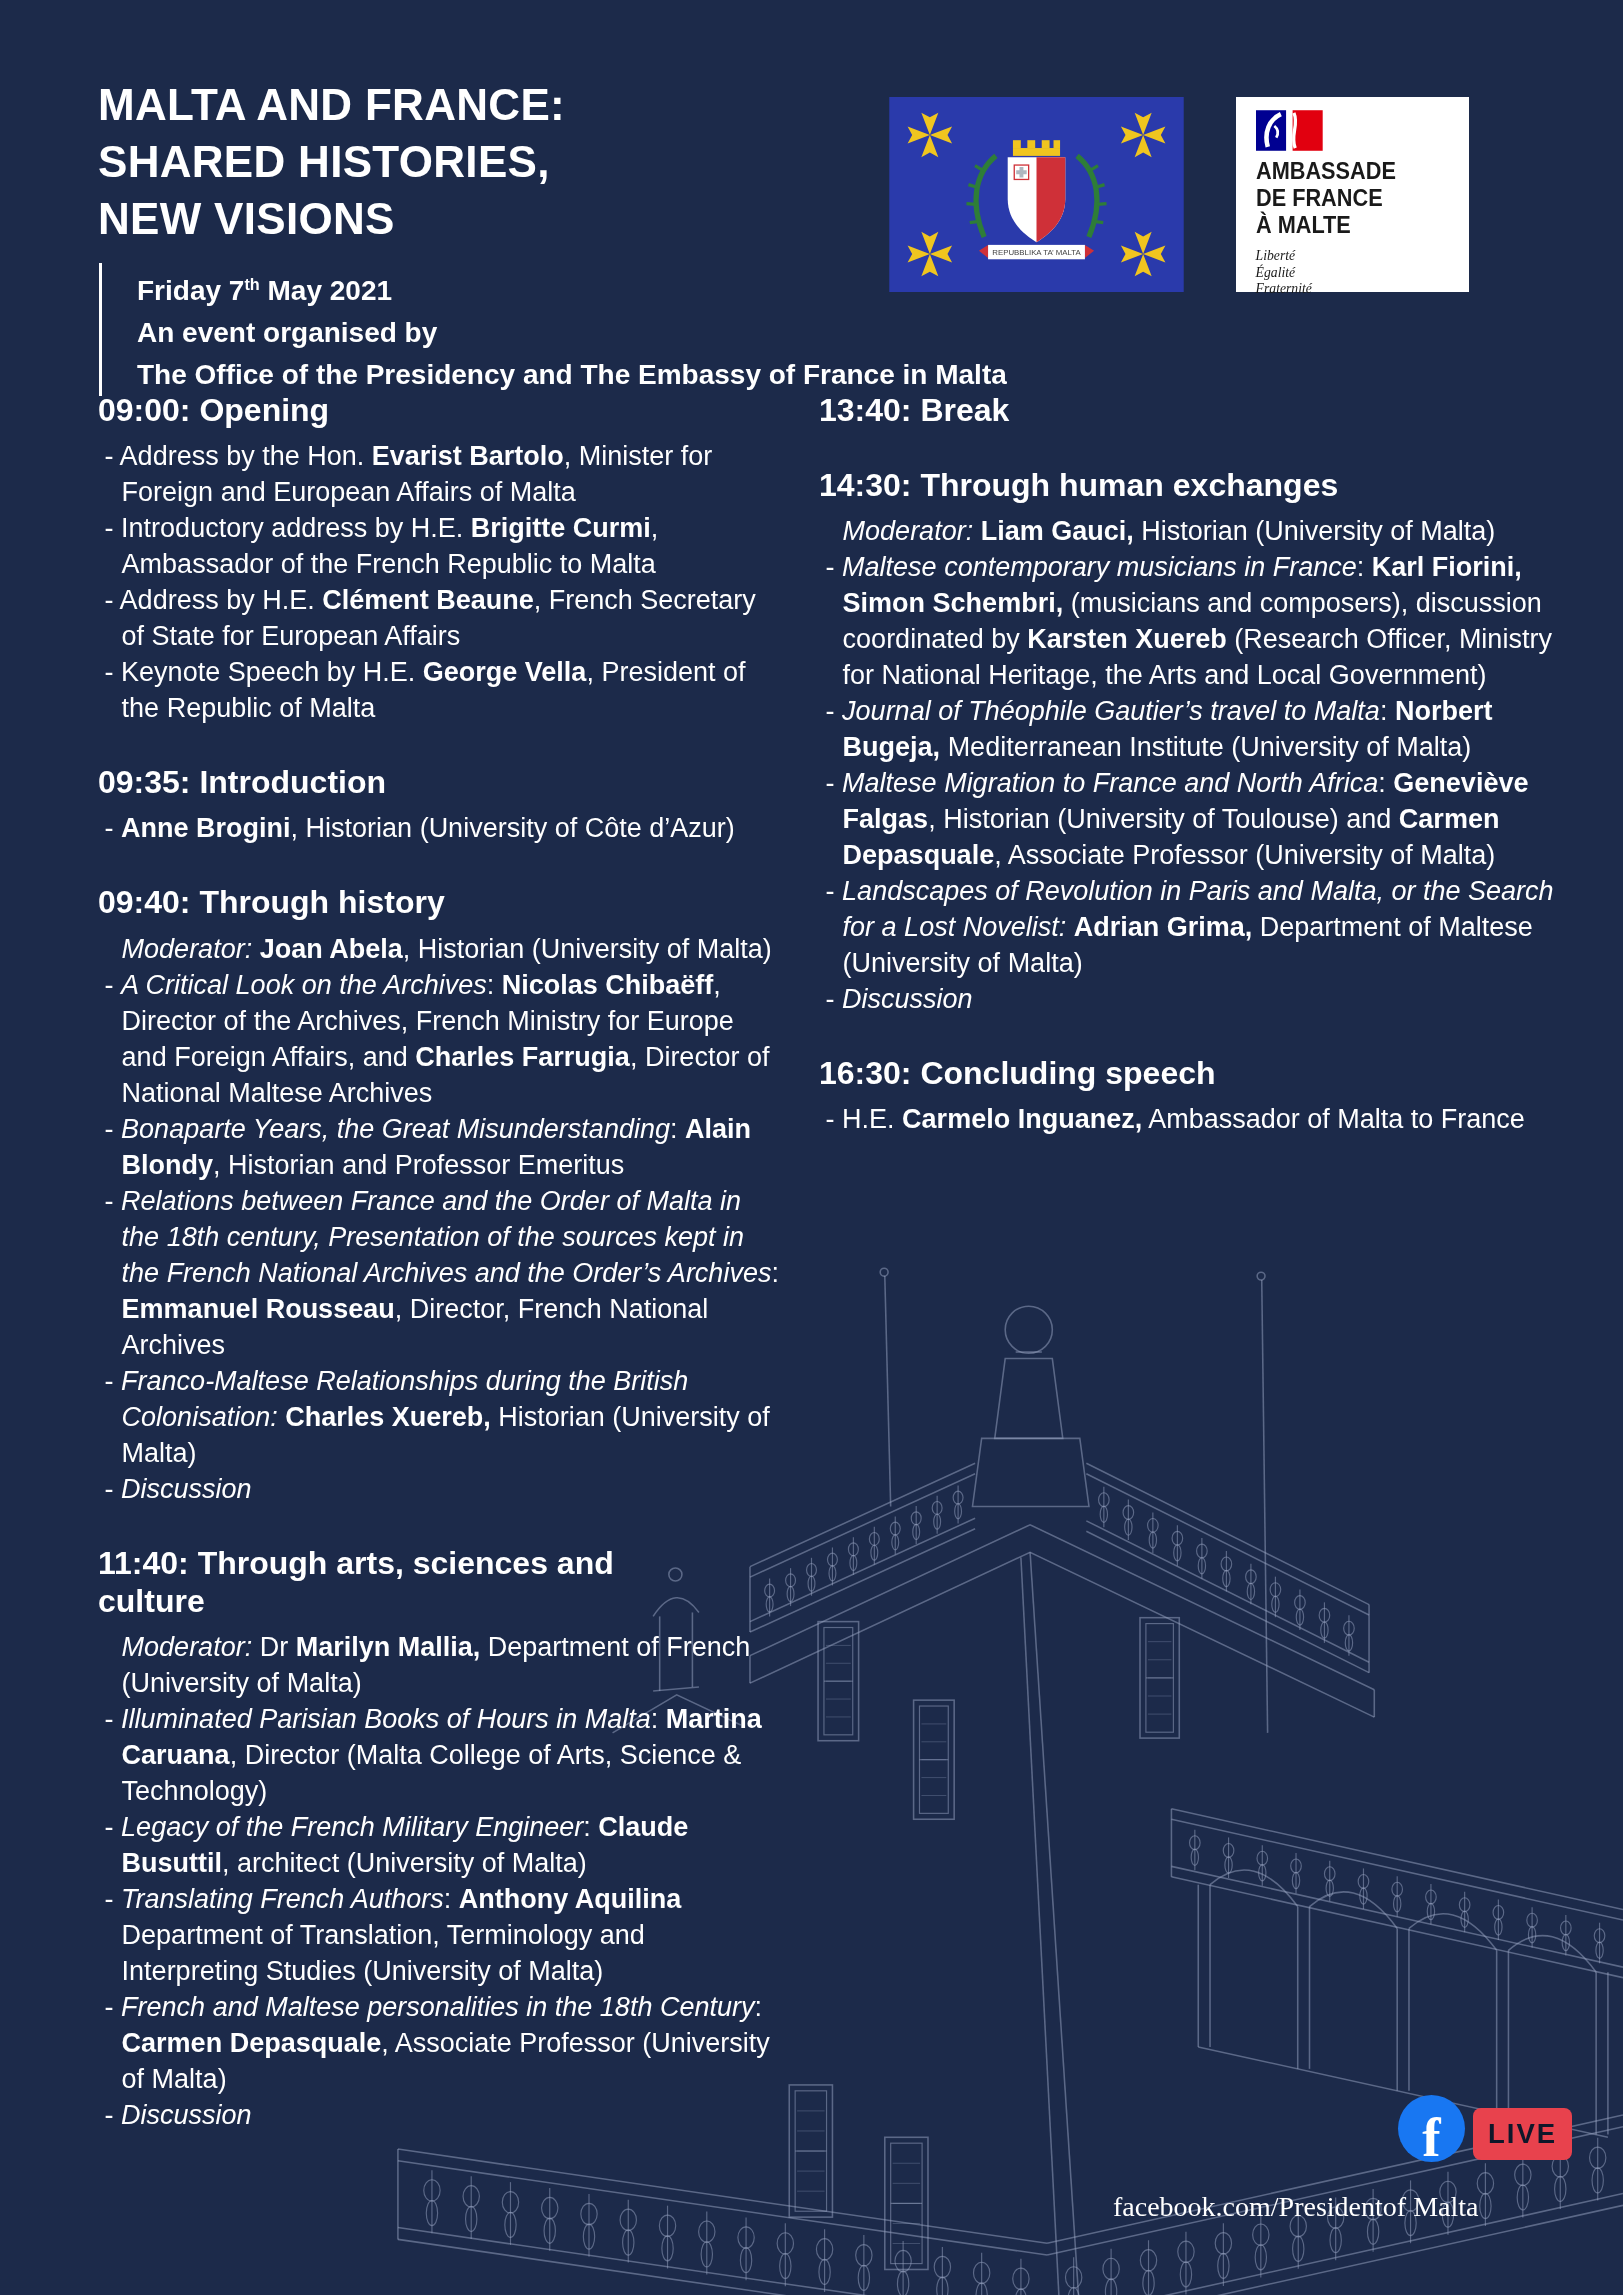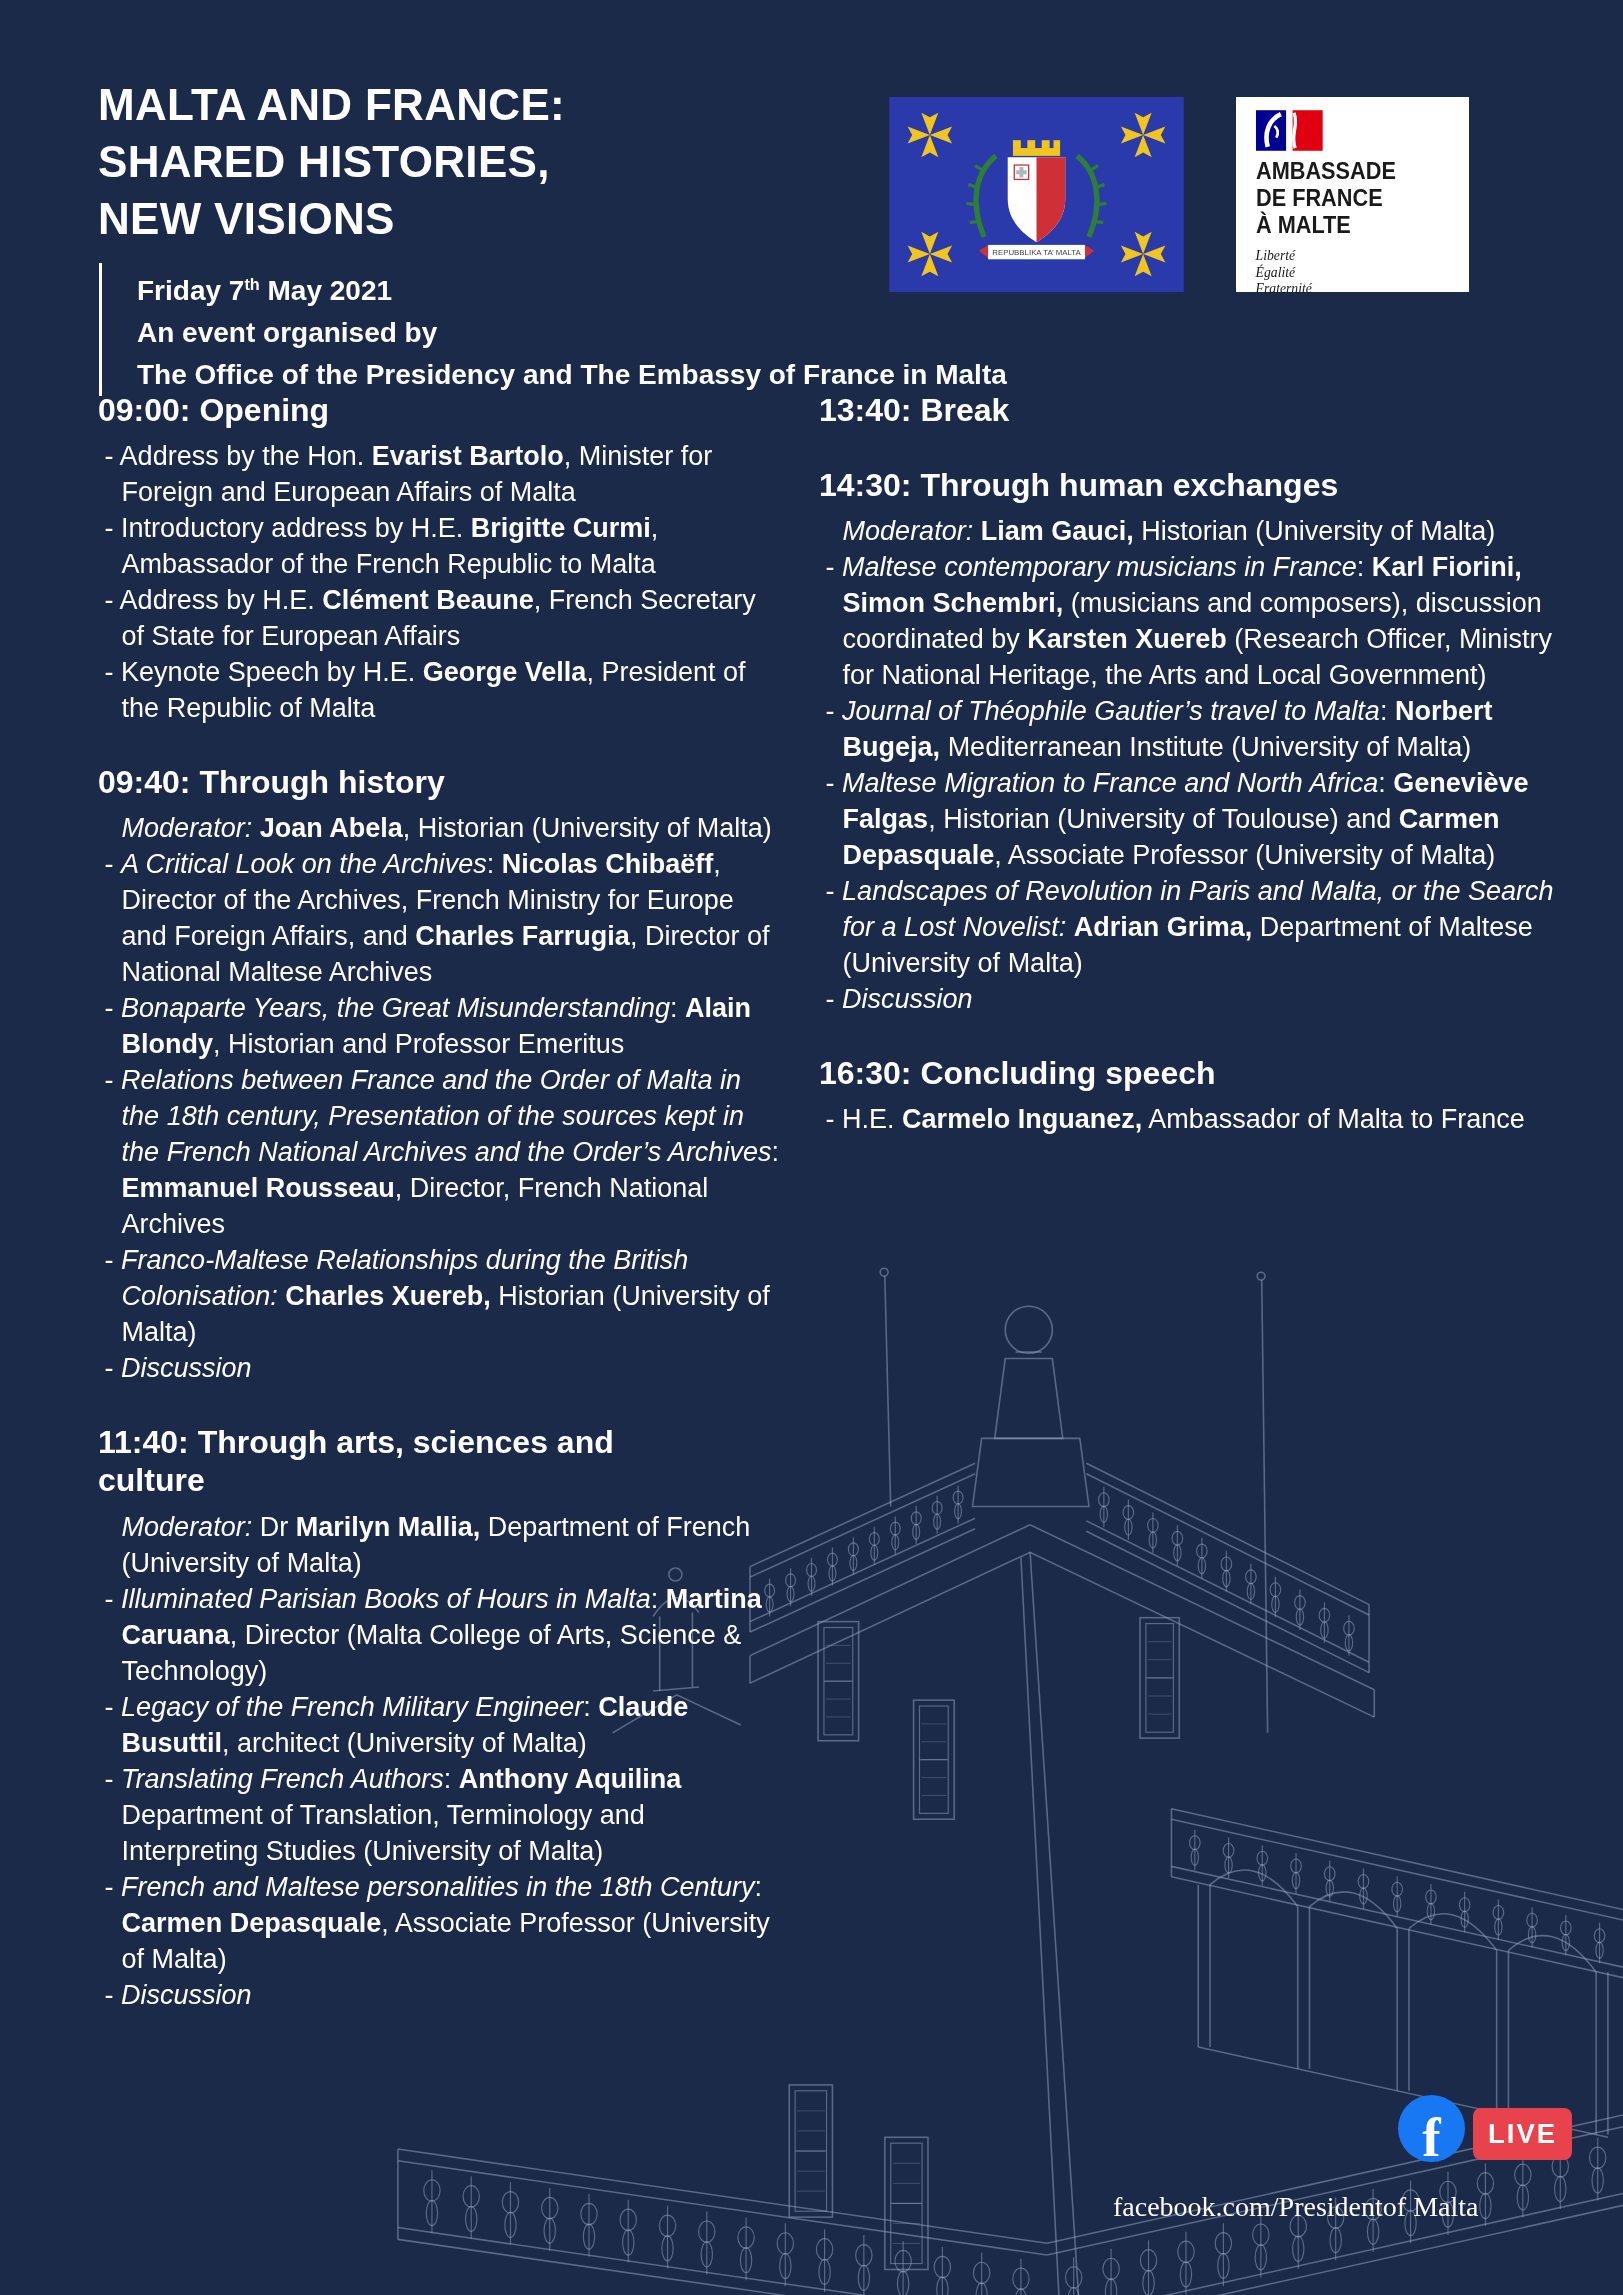--- a/index.html
+++ b/index.html
@@ -34,21 +34,21 @@
   .it{font-size:27px;line-height:36px;margin:0;padding-left:23.6px;text-indent:-17px}
   .it.nd{text-indent:0}
   .it b{font-weight:700}
 
   .fb-circle{left:1398px;top:2095px;width:67px;height:67px;border-radius:50%;
     display:flex;align-items:center;justify-content:center}
   .fb-circle span{font-weight:700;font-size:55px;line-height:55px;color:#fff;
     font-family:"Liberation Serif",serif;margin-top:17px}
   .live-badge{left:1473px;top:2108px;width:99px;height:52px;border-radius:7.9px;
     display:flex;align-items:center;justify-content:center;
-    font-size:27.5px;font-weight:700;letter-spacing:2px;color:#ffffff}
+    font-size:27.5px;font-weight:700;letter-spacing:2px;color:#0f172a}
   .fb-url{left:1113px;top:2191px;width:445px;font-family:"Liberation Serif",serif;
     font-weight:400;font-size:28px;white-space:nowrap}
 </style>
 </head>
 <body>
 
 <svg id="palace" width="1623" height="2295" viewBox="0 0 2480 3507">
     <g stroke="#9aa6c4" stroke-opacity="0.5" fill="none" stroke-width="2.4">
       <line x1="1352" y1="1950" x2="1361" y2="2302"></line>
       <line x1="1928" y1="1956" x2="1937" y2="2648"></line>
@@ -419,20 +419,24 @@
 
 <div class="layer col col-left">
     <section>
       <h2>09:00: Opening</h2>
       <p class="it"><span>- </span><span>Address by the Hon. </span><b>Evarist Bartolo</b><span>, Minister for Foreign and European Affairs of Malta</span></p>
       <p class="it"><span>- </span><span>Introductory address by H.E. </span><b>Brigitte Curmi</b><span>, Ambassador of the French Republic to Malta</span></p>
       <p class="it"><span>- </span><span>Address by H.E. </span><b>Clément Beaune</b><span>, French Secretary of State for European Affairs</span></p>
       <p class="it"><span>- </span><span>Keynote Speech by H.E. </span><b>George Vella</b><span>, President of the Republic of Malta</span></p>
     </section>
     <section>
+      <h2>09:35: Introduction</h2>
+      <p class="it"><span>- </span><b>Anne Brogini</b><span>, Historian (University of Côte d’Azur)</span></p>
+    </section>
+    <section>
       <h2>09:40: Through history</h2>
       <p class="it nd"><i>Moderator: </i><b>Joan Abela</b><span>, Historian (University of Malta)</span></p>
       <p class="it"><span>- </span><i>A Critical Look on the Archives</i><span>: </span><b>Nicolas Chibaëff</b><span>, Director of the Archives, French Ministry for Europe and Foreign Affairs, and </span><b>Charles Farrugia</b><span>, Director of National Maltese Archives</span></p>
       <p class="it"><span>- </span><i>Bonaparte Years, the Great Misunderstanding</i><span>: </span><b>Alain Blondy</b><span>, Historian and Professor Emeritus</span></p>
       <p class="it"><span>- </span><i>Relations between France and the Order of Malta in the 18th century, Presentation of the sources kept in the French National Archives and the Order’s Archives</i><span>: </span><b>Emmanuel Rousseau</b><span>, Director, French National Archives</span></p>
       <p class="it"><span>- </span><i>Franco-Maltese Relationships during the British Colonisation: </i><b>Charles Xuereb,</b><span> Historian (University of Malta)</span></p>
       <p class="it"><span>- </span><i>Discussion</i></p>
     </section>
     <section>
       <h2>11:40: Through arts, sciences and culture</h2>

